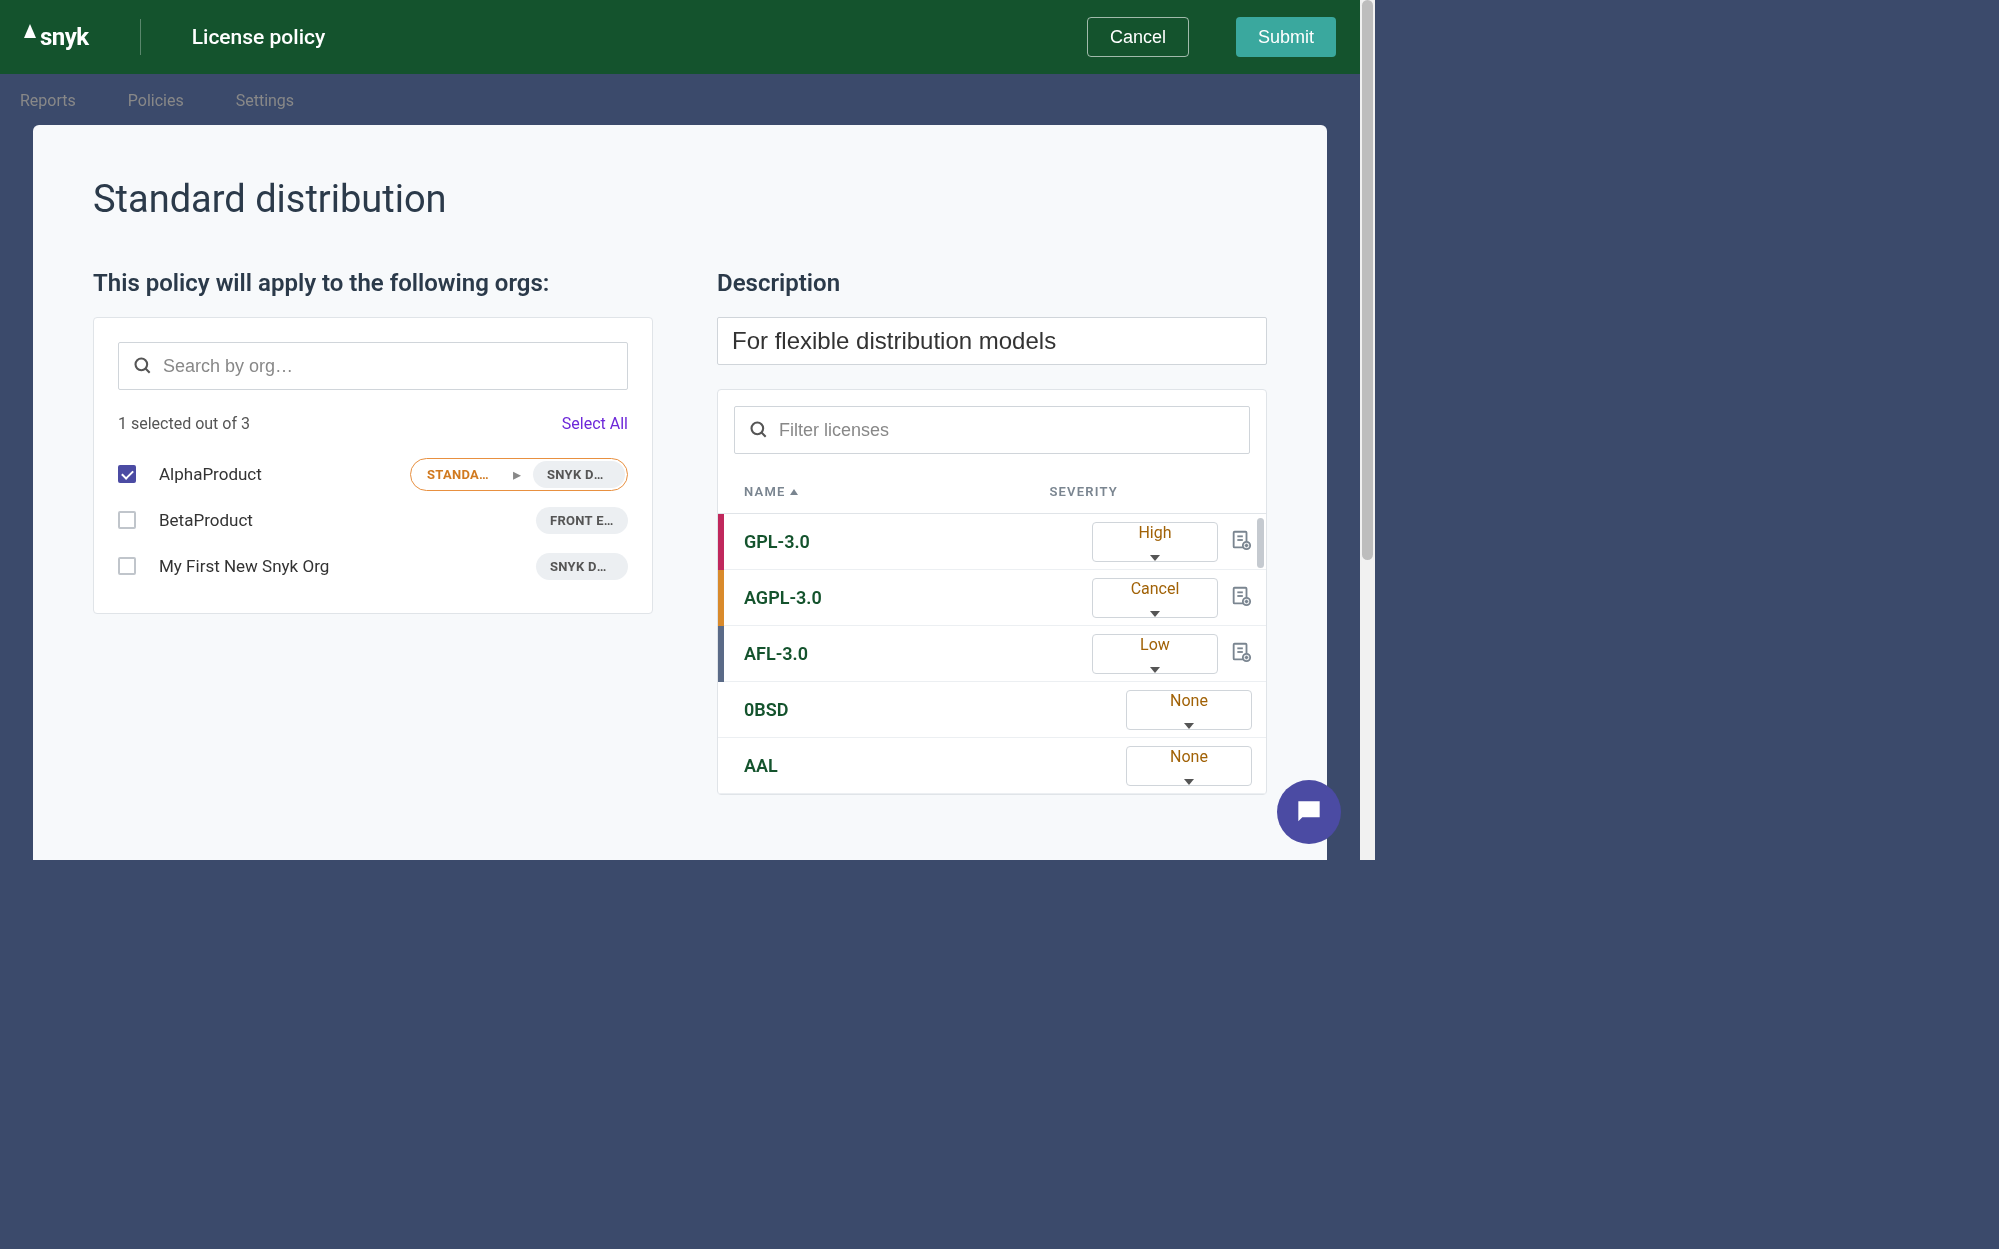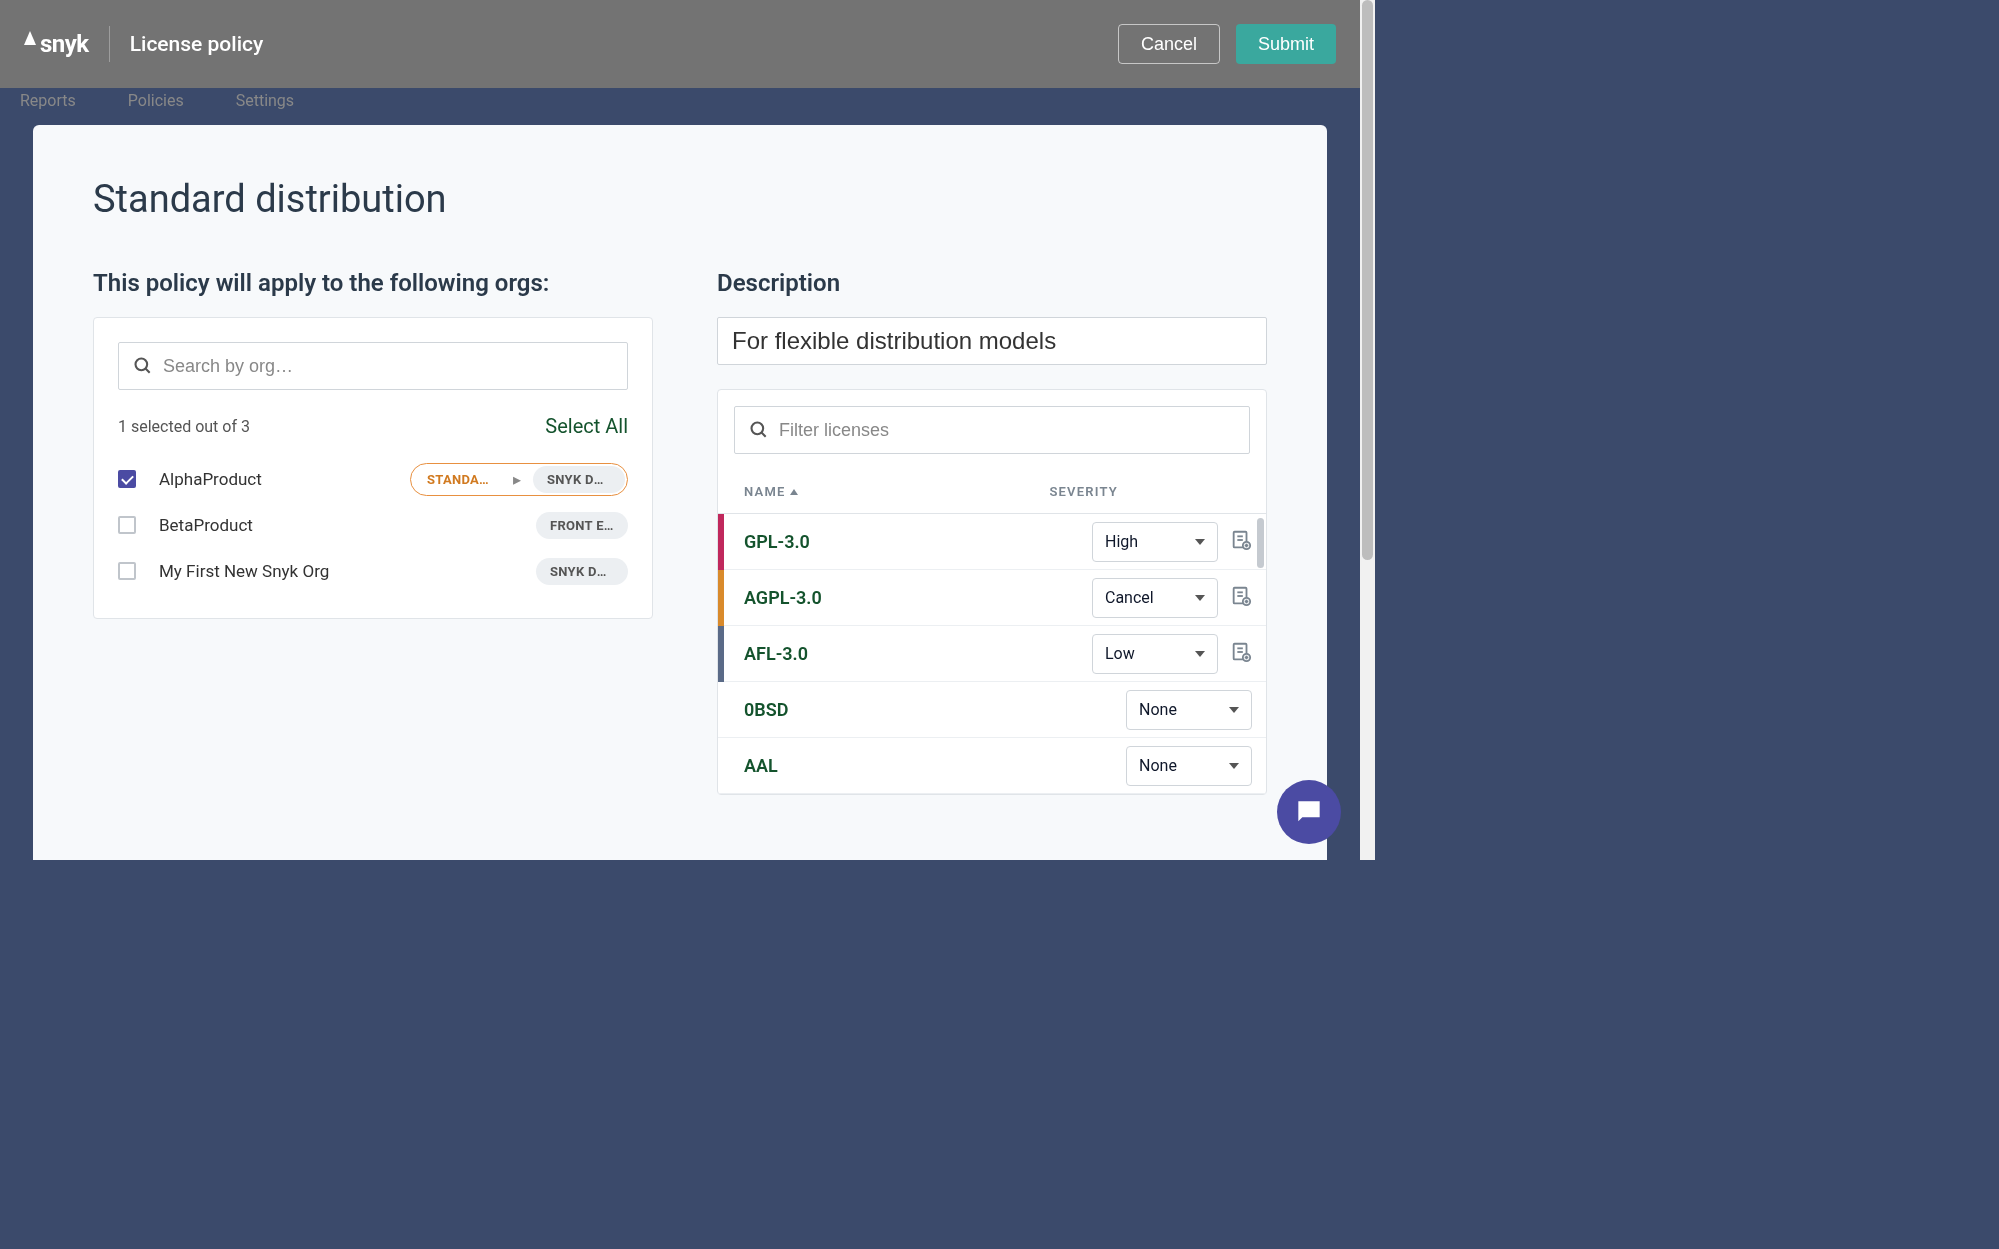--- a/index.html
+++ b/index.html
@@ -27,27 +27,28 @@
   right: 2px;
   top: 0;
   width: 11px;
   height: 560px;
   background: #bdbdbd;
   border-radius: 6px;
 }
 .top-bar {
   position: absolute;
   top: 0; left: 0; right: 15px;
-  height: 88px;
-  background: #737373;
+  height: 74px;
+  background: #14532d;
   display: flex;
   align-items: center;
   padding: 0 24px;
   color: #fff;
   z-index: 10;
+  gap: 31px;
 }
 .logo {
   font-weight: 700;
   font-size: 24px;
   letter-spacing: -0.5px;
   display: flex;
   align-items: center;
 }
 .logo::before {
   content: "";
@@ -159,21 +160,21 @@
   color: #333;
 }
 .search-input::placeholder { color: #888; }
 .org-meta {
   display: flex;
   justify-content: space-between;
   align-items: center;
   margin: 24px 0 18px 0;
 }
 .org-count { font-size: 16px; color: #555; }
-.select-all { font-size: 20px; color: #14532d; cursor: pointer; }
+.select-all { font-size: 16px; color: #6d28d9; cursor: pointer; }
 .org-row {
   display: flex;
   align-items: center;
   height: 46px;
   gap: 9px;
 }
 .checkbox {
   width: 18px; height: 18px;
   border: 2px solid #4b4ba3;
   border-radius: 2px;
@@ -306,22 +307,23 @@
 .sev-select {
   width: 126px;
   height: 40px;
   border: 1px solid #d0d5da;
   border-radius: 4px;
   display: flex;
   align-items: center;
   justify-content: space-between;
   padding: 0 12px;
   font-size: 16px;
-  color: #0f172a;
+  color: #a16207;
   cursor: pointer;
+  flex-direction: column;
 }
 .chev-down {
   width: 0; height: 0;
   border-left: 5px solid transparent;
   border-right: 5px solid transparent;
   border-top: 6px solid #555;
 }
 .note-icon {
   margin-left: 12px;
   color: #7a8590;

